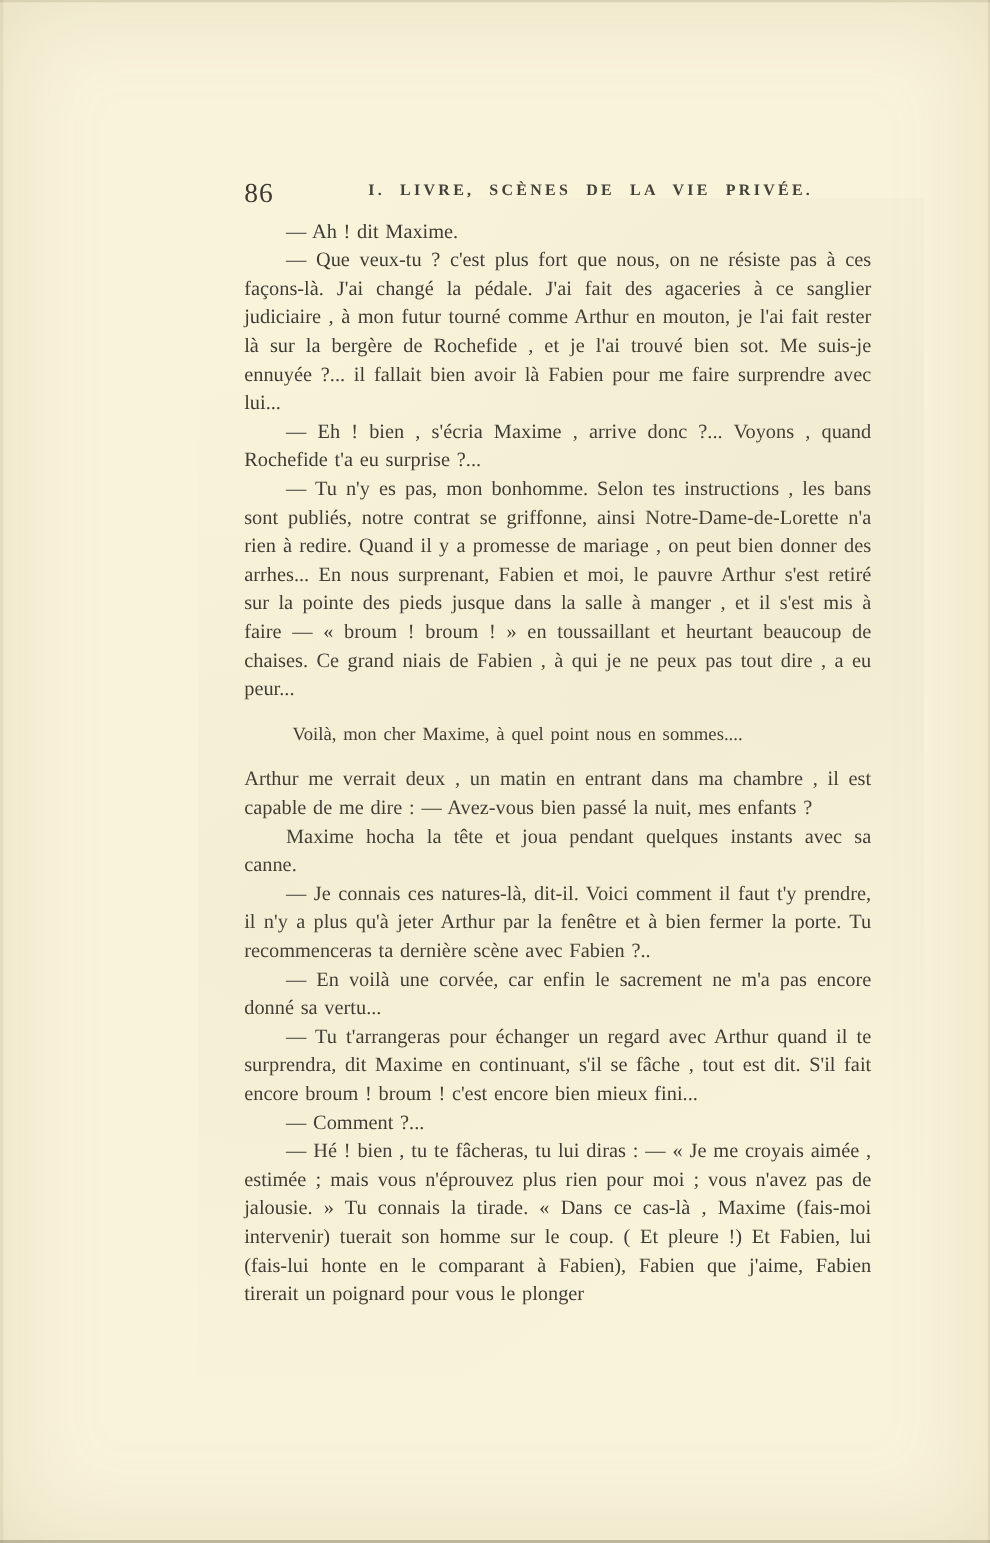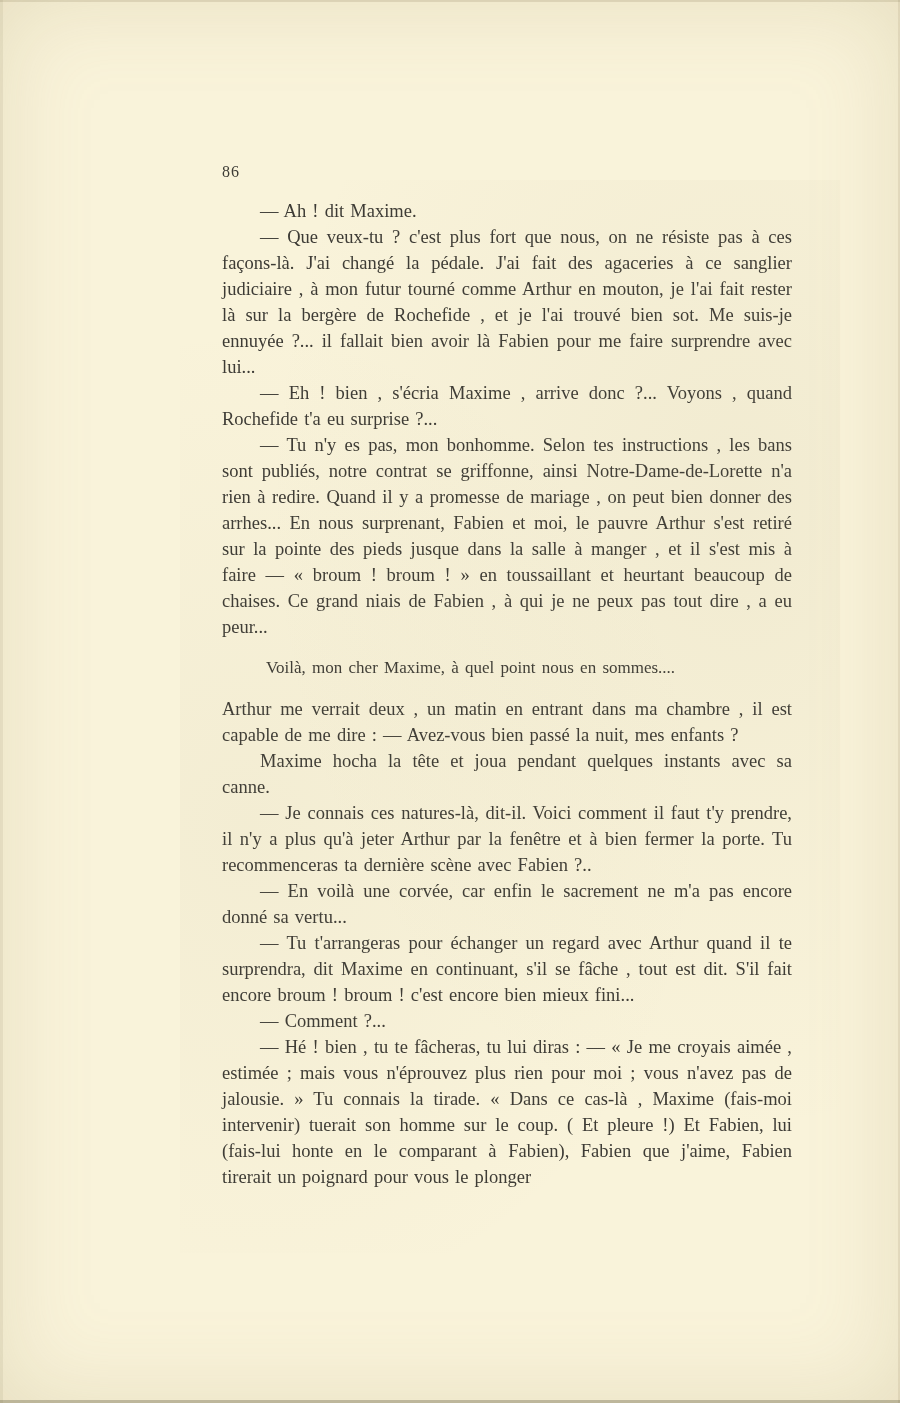--- a/index.html
+++ b/index.html
@@ -39,21 +39,21 @@
     position: absolute;
     top: 163px;
     left: 222px;
     width: 570px;
     height: 24px;
   }
   .page-number {
     position: absolute;
     left: 0;
     top: 0;
-    font-size: 16px;
+    font-size: 25px;
     letter-spacing: 1px;
   }
   .running-head {
     position: absolute;
     left: 60px;
     right: 0;
     top: 2px;
     text-align: center;
     font-size: 14.5px;
     font-weight: bold;
@@ -87,20 +87,21 @@
     word-spacing: 2px;
   }
 </style>
 </head>
 <body>
 
 <div class="page">
 
   <div class="page-header">
     <span class="page-number">86</span>
+    <span class="running-head">I. LIVRE, SCÈNES DE LA VIE PRIVÉE.</span>
   </div>
 
   <div class="text-block">
     <p class="indent">— Ah ! dit Maxime.</p>
     <p class="indent">— Que veux-tu ? c'est plus fort que nous, on ne résiste pas à ces façons-là. J'ai changé la pédale. J'ai fait des agaceries à ce sanglier judiciaire , à mon futur tourné comme Arthur en mouton, je l'ai fait rester là sur la bergère de Rochefide , et je l'ai trouvé bien sot. Me suis-je ennuyée ?... il fallait bien avoir là Fabien pour me faire surprendre avec lui...</p>
     <p class="indent">— Eh ! bien , s'écria Maxime , arrive donc ?... Voyons , quand Rochefide t'a eu surprise ?...</p>
     <p class="indent">— Tu n'y es pas, mon bonhomme. Selon tes instructions , les bans sont publiés, notre contrat se griffonne, ainsi Notre-Dame-de-Lorette n'a rien à redire. Quand il y a promesse de mariage , on peut bien donner des arrhes... En nous surprenant, Fabien et moi, le pauvre Arthur s'est retiré sur la pointe des pieds jusque dans la salle à manger , et il s'est mis à faire — « broum ! broum ! » en toussaillant et heurtant beaucoup de chaises. Ce grand niais de Fabien , à qui je ne peux pas tout dire , a eu peur...</p>
     <p class="letter">Voilà, mon cher Maxime, à quel point nous en sommes....</p>
     <p class="noindent">Arthur me verrait deux , un matin en entrant dans ma chambre , il est capable de me dire : — Avez-vous bien passé la nuit, mes enfants ?</p>
     <p class="indent">Maxime hocha la tête et joua pendant quelques instants avec sa canne.</p>

